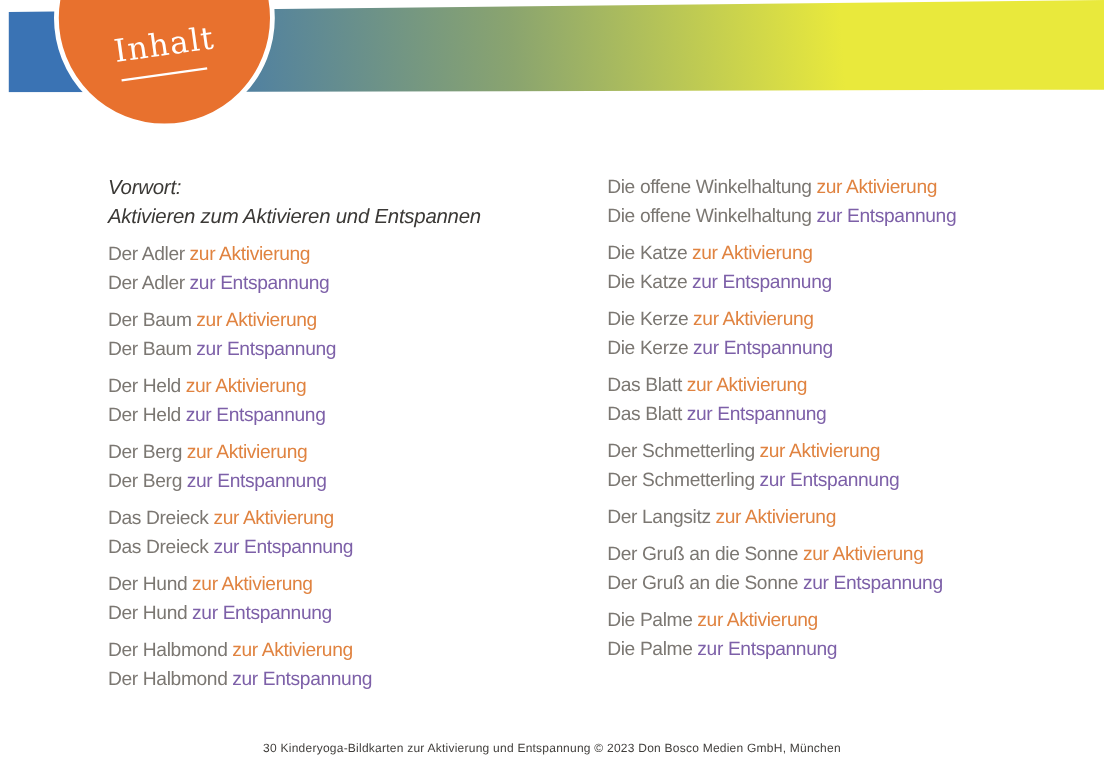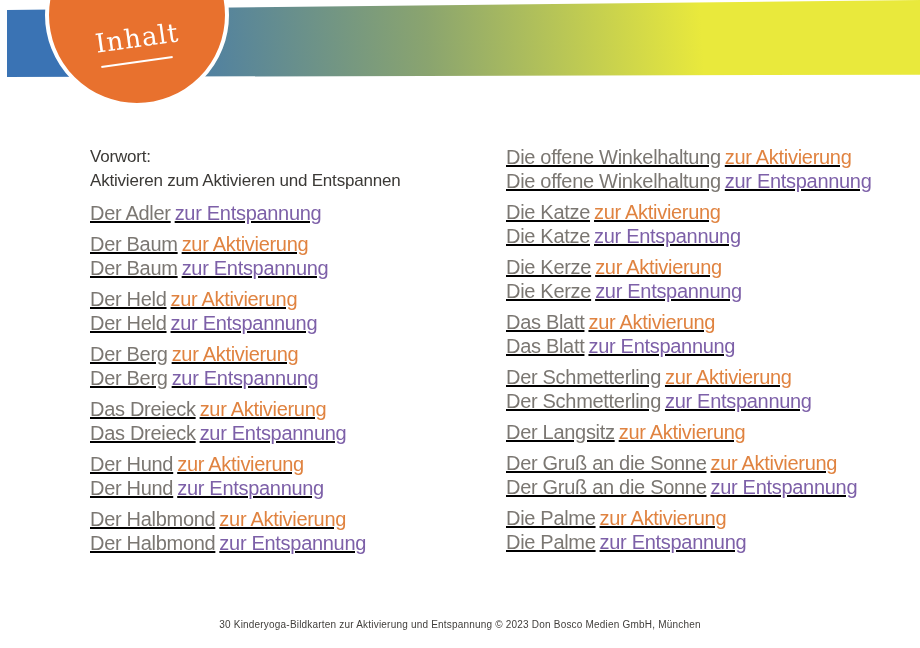--- a/index.html
+++ b/index.html
@@ -74,32 +74,32 @@
     display: block;
   }
   .col {
     position: absolute;
     top: 145px;
   }
   .col-left  { left: 90px; }
   .col-right { left: 506px; }
   .intro { margin-bottom: 8px; }
   .intro-line {
+    font-style: italic;
     font-size: 17px;
     line-height: 24px;
     color: #3b3936;
     letter-spacing: -0.2px;
   }
   .entry { margin-bottom: 7px; }
   .entry-line {
-    font-size: 20px;
+    font-size: 16px;
     line-height: 24px;
     letter-spacing: -0.3px;
     white-space: nowrap;
-    text-decoration: underline;
   }
   .entry-name {
     color: var(--name-gray, #7b7772);
     margin-right: 4px;
   }
   .suffix.akt { color: var(--aktivierung-orange, #e08340); }
   .suffix.ent { color: var(--entspannung-purple, #7d60a8); }
   .footer {
     position: absolute;
     left: 0;
@@ -124,20 +124,23 @@
   </div>
 
   <div class="col col-left">
     <div class="intro">
       <div class="intro-line">Vorwort:</div>
       <div class="intro-line">Aktivieren zum Aktivieren und Entspannen</div>
     </div>
     <div class="entries" id="entries-left">
   <div class="entry">
     <div class="entry-line">
+      <span class="entry-name">Der Adler</span><span class="suffix akt">zur Aktivierung</span>
+    </div>
+    <div class="entry-line">
       <span class="entry-name">Der Adler</span><span class="suffix ent">zur Entspannung</span>
     </div>
   </div>
 
   <div class="entry">
     <div class="entry-line">
       <span class="entry-name">Der Baum</span><span class="suffix akt">zur Aktivierung</span>
     </div>
     <div class="entry-line">
       <span class="entry-name">Der Baum</span><span class="suffix ent">zur Entspannung</span>

